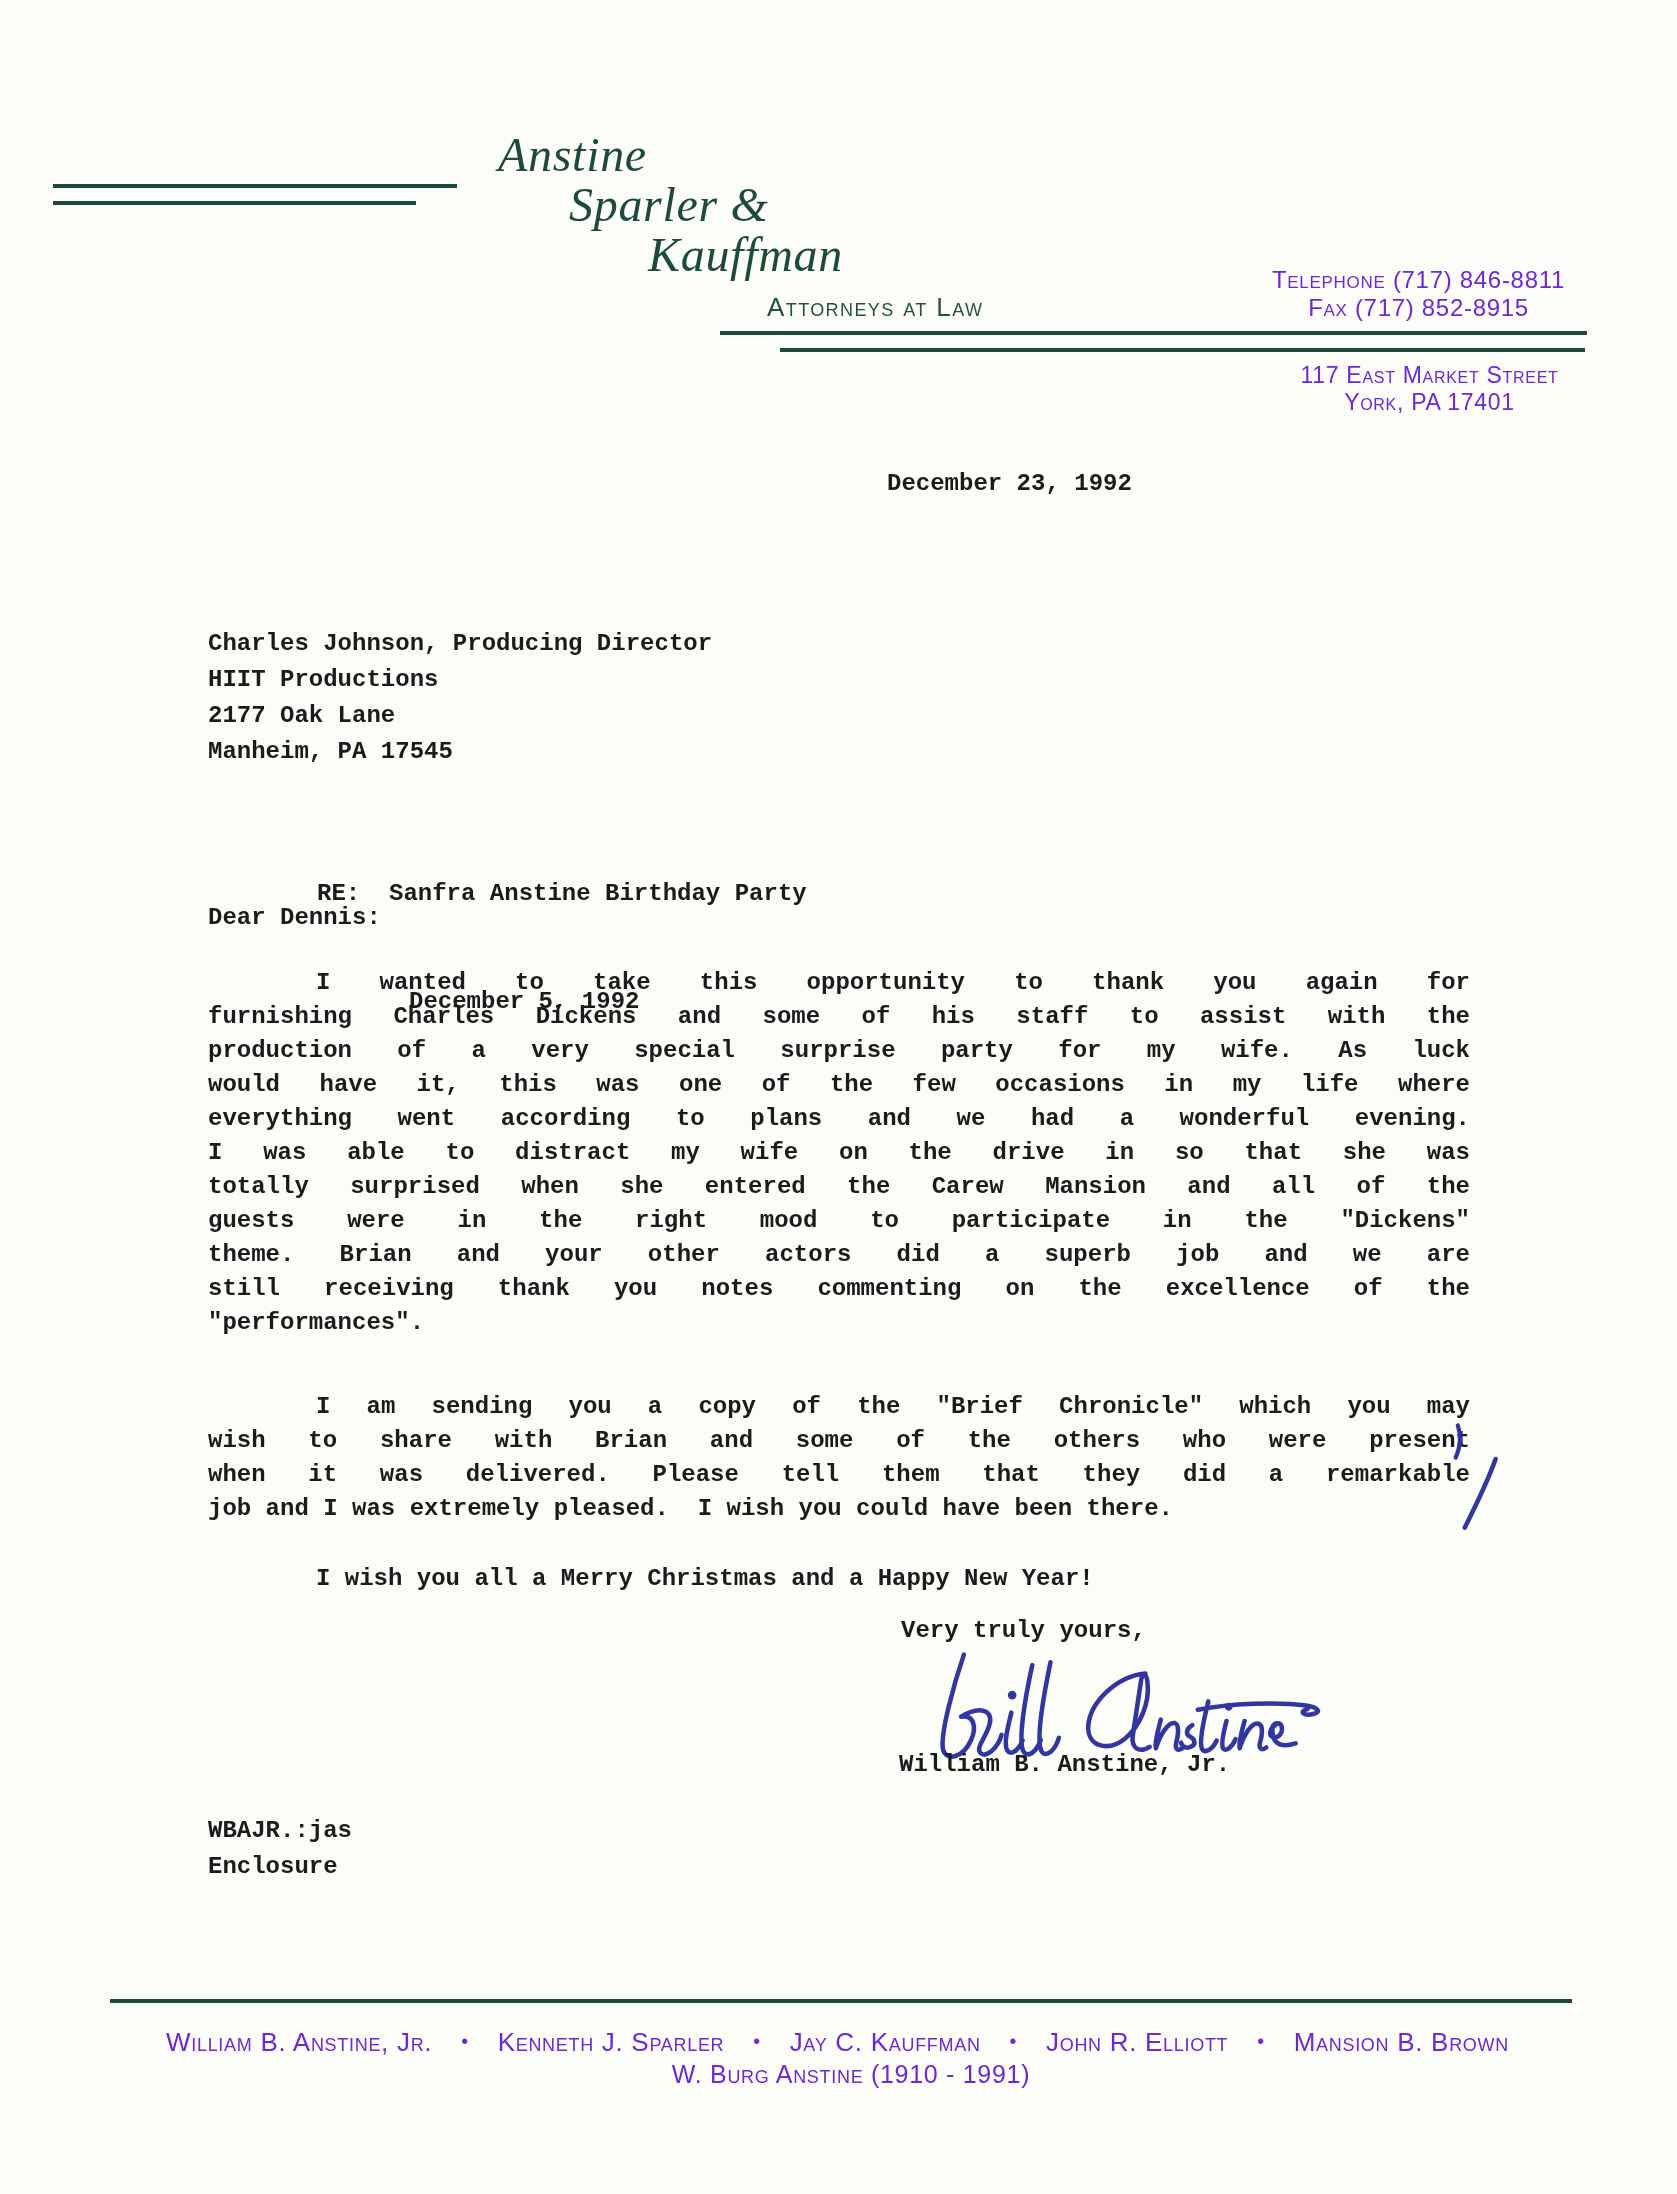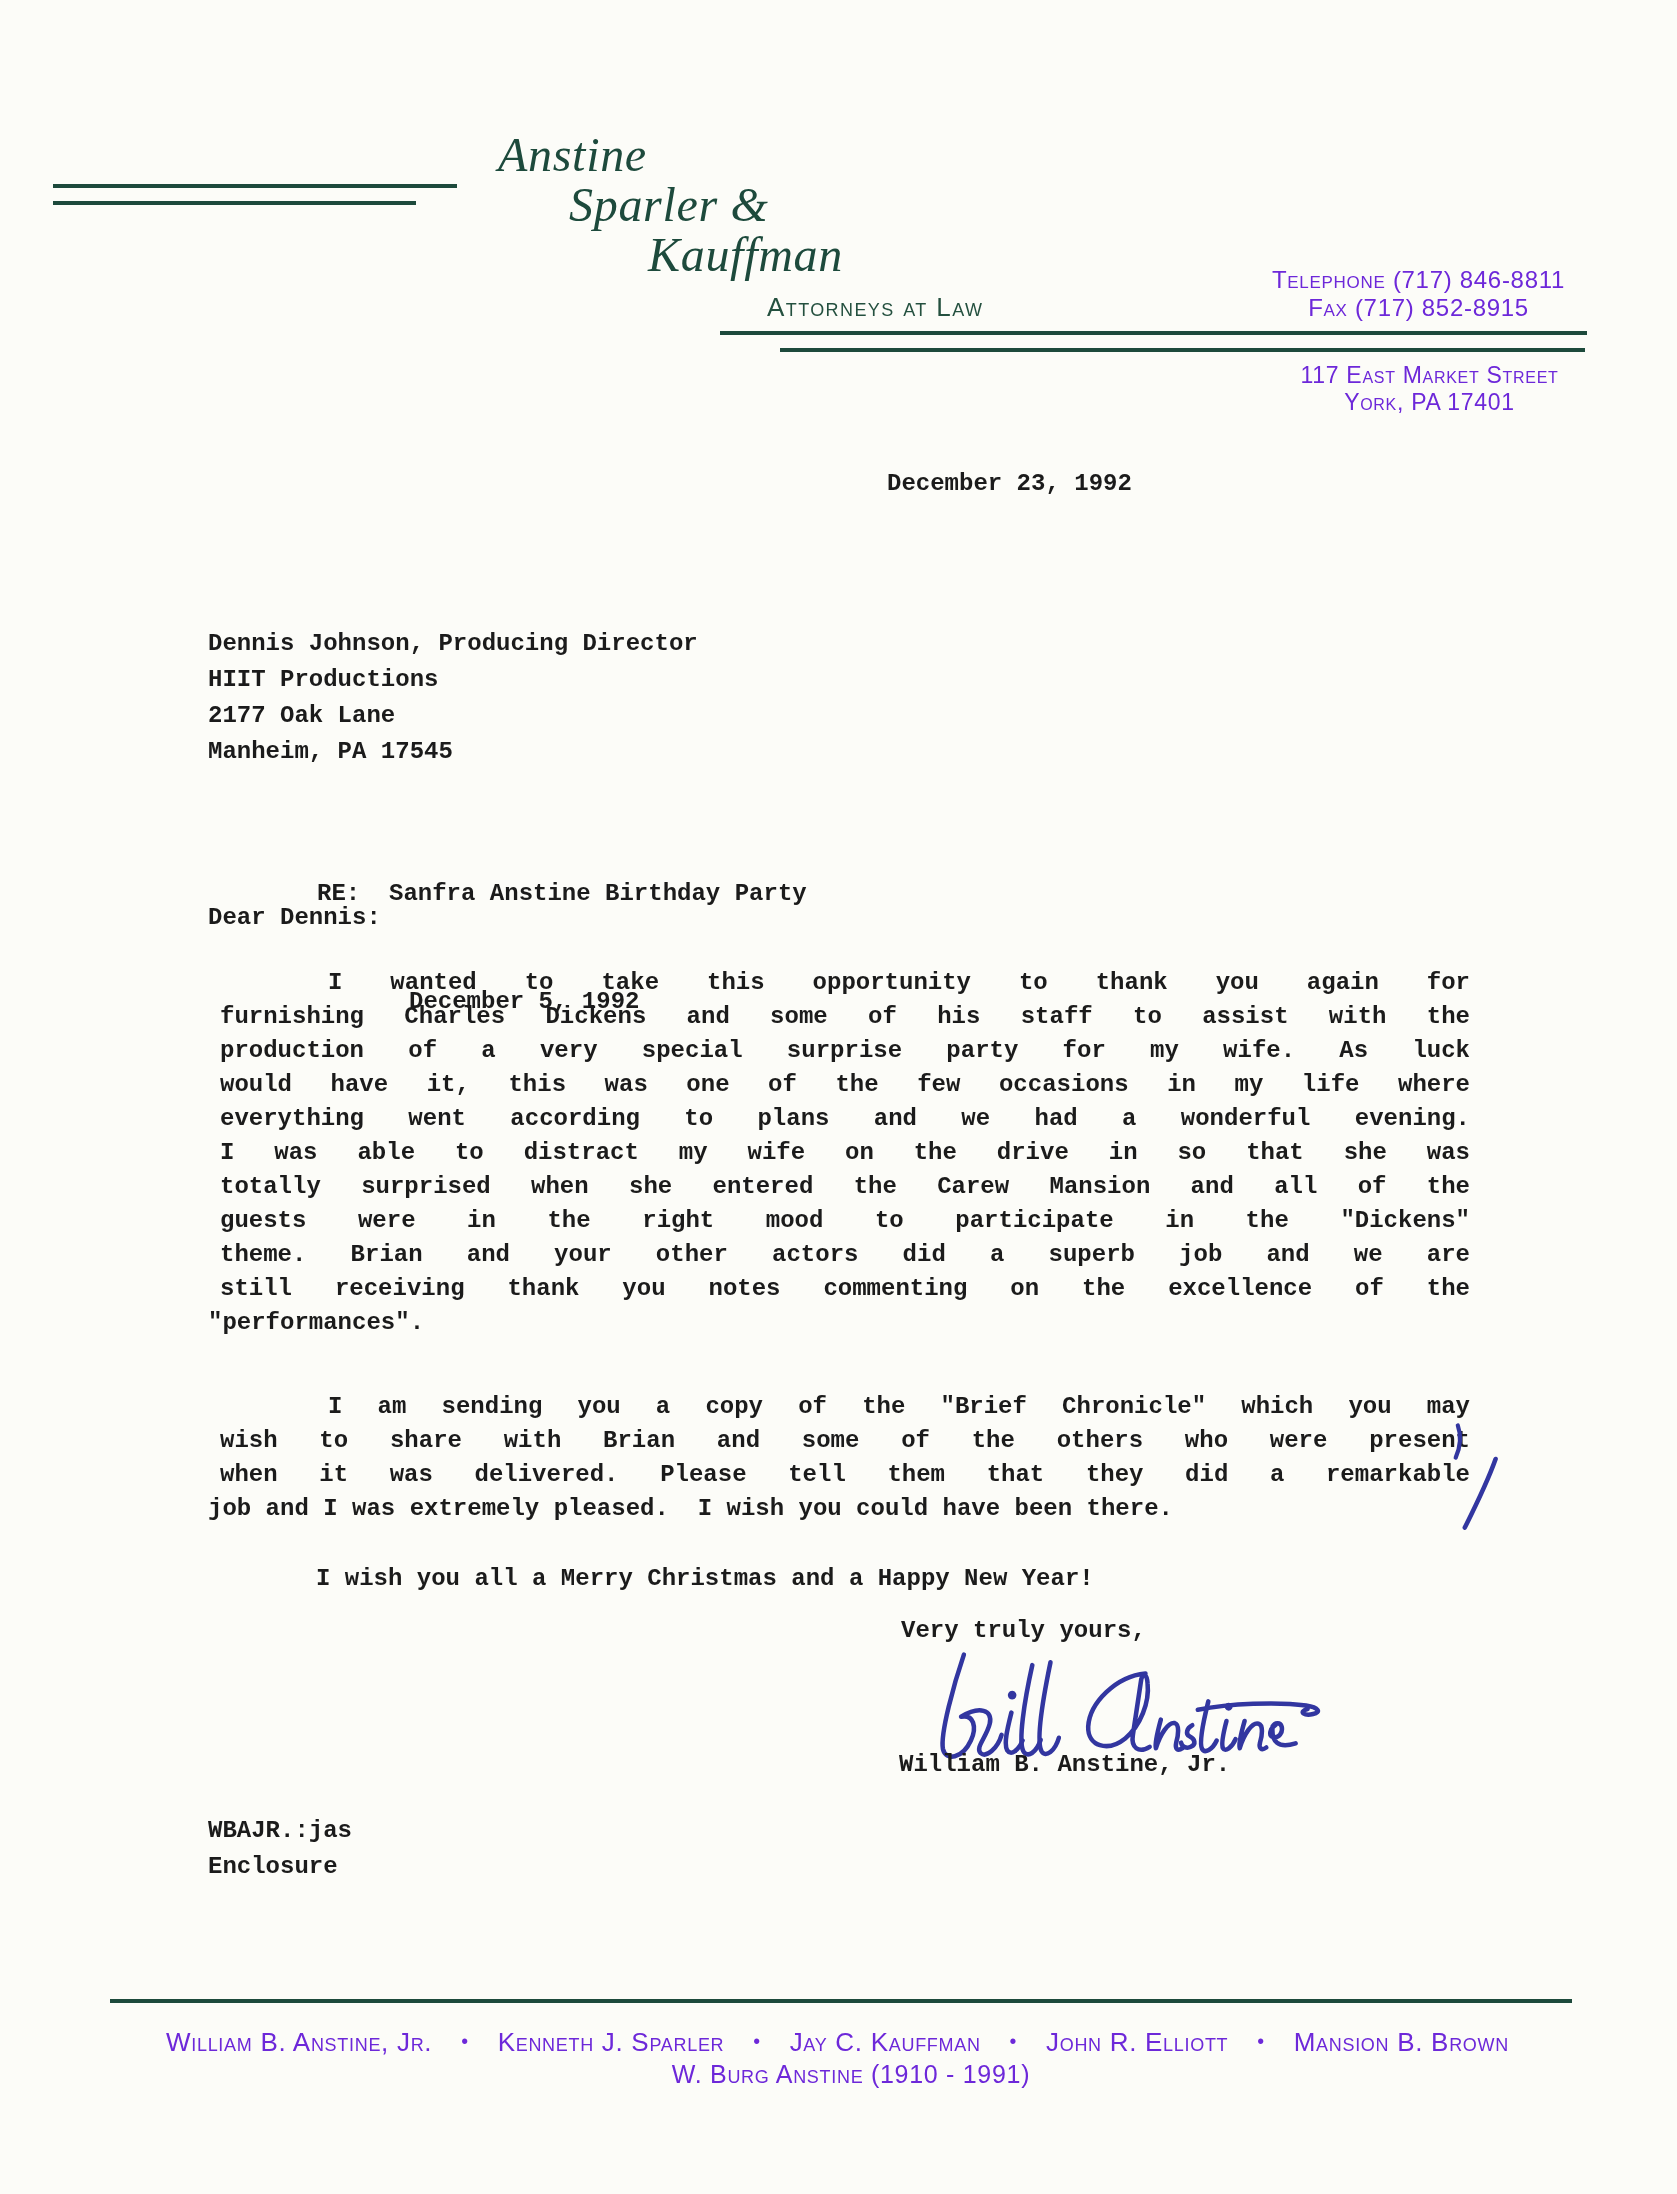--- a/index.html
+++ b/index.html
@@ -27,21 +27,21 @@
     font-size:23px;line-height:26.6px;letter-spacing:0.7px;}
   
   .tw{font-family:"Liberation Mono",monospace;font-weight:700;color:#1b1b1b;font-size:24px;}
   .date{position:absolute;left:887px;top:470px;}
   .recipient{position:absolute;left:208px;top:626px;line-height:36px;}
   .re{position:absolute;left:317px;top:804px;line-height:36px;white-space:pre;}
   .re .re2{padding-left:92px;}
   .salutation{position:absolute;left:208px;top:904px;}
   .body-block{position:absolute;left:208px;top:966px;width:1262px;}
   .bline{line-height:34px;height:34px;white-space:pre-wrap;}
-  .bline.j{text-align:justify;text-align-last:justify;white-space:normal;margin-left:12px;}
+  .bline.j{text-align:justify;text-align-last:justify;white-space:normal;}
   .bline.ind{padding-left:108px;}
   .bline.gap1{margin-top:50px;}
   .bline.gap2{margin-top:36px;}
   .closing{position:absolute;left:901px;top:1617px;}
   .signer{position:absolute;left:899px;top:1751px;}
   .refblock{position:absolute;left:208px;top:1813px;line-height:36px;}
   
   .sig{position:absolute;left:915px;top:1637px;}
   .pen{position:absolute;left:1434px;top:1410px;}
   
@@ -81,21 +81,21 @@
     <div class="sc office">
       <div>117 East Market Street</div>
       <div>York, PA 17401</div>
     </div>
   </div>
 
   <div class="tw date">December 23, 1992</div>
 
   <div class="tw recipient">
 
-  <div>Dennis Johnson, Producing Director</div>
+  <div>Charles Johnson, Producing Director</div>
       <div>HIIT Productions</div>
       <div>2177 Oak Lane</div>
       <div>Manheim, PA 17545</div>
     </div>
 
   <div class="tw re">
     <div>RE:  Sanfra Anstine Birthday Party</div>
     <div class="re2">December 5, 1992</div>
   </div>
 

